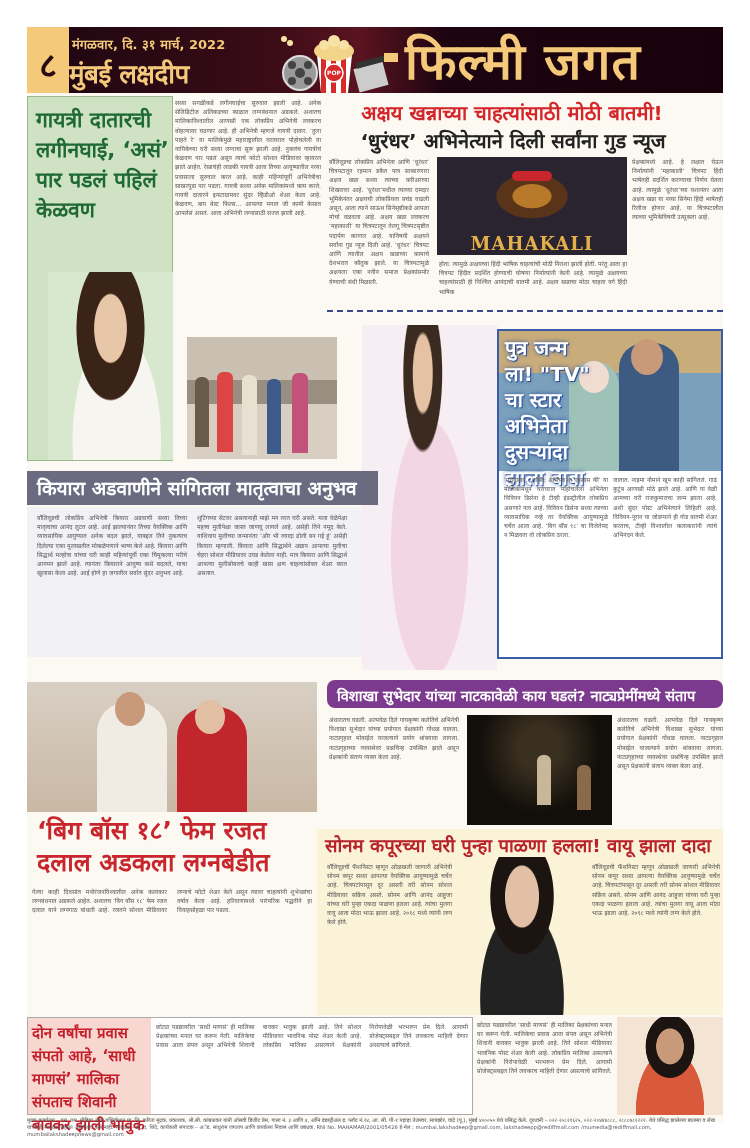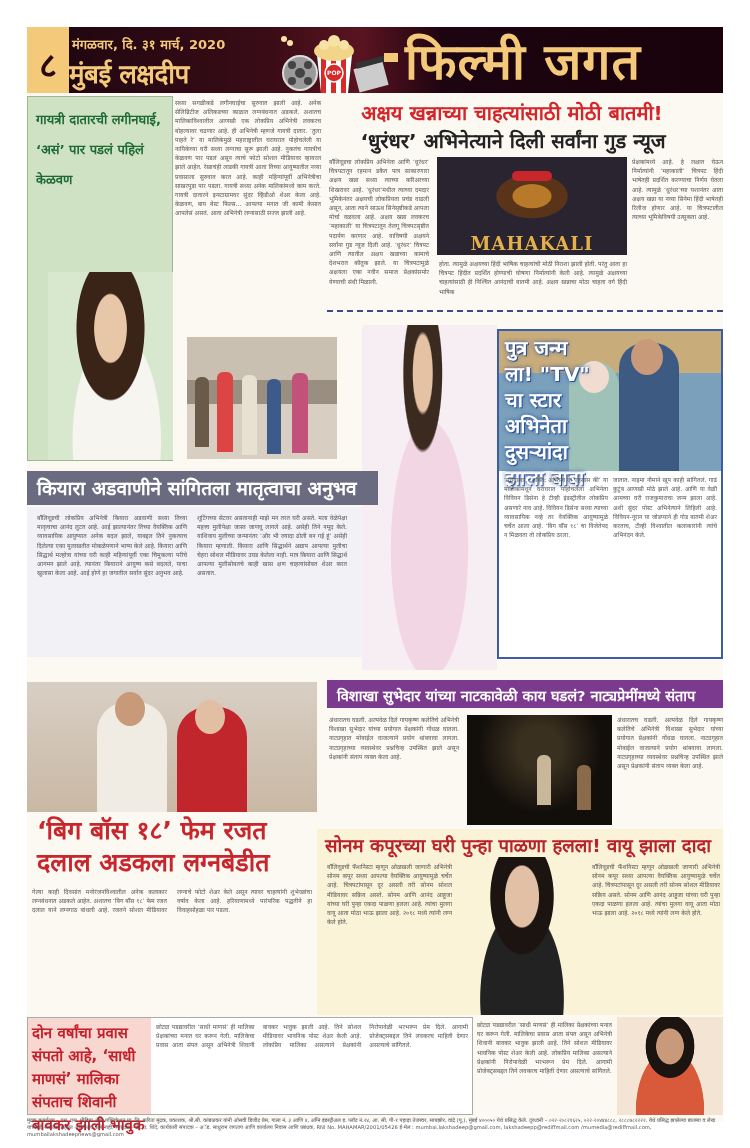--- a/index.html
+++ b/index.html
@@ -11,52 +11,52 @@
 .date{position:absolute;left:45px;top:8px;color:#f4c97a;font-size:13px;font-weight:bold}
 .paper{position:absolute;left:42px;top:28px;color:#f4c97a;font-size:26px;font-weight:bold;letter-spacing:-0.5px}
 .popcorn{position:absolute;left:245px;top:4px;width:120px;height:62px}
 .stripe{position:absolute;left:357px;top:26px;width:14px;height:9px;background:#f4c97a}
 .section-title{position:absolute;left:378px;top:6px;color:#f4c97a;font-size:50px;font-weight:bold;line-height:58px;letter-spacing:1px}
 
 .col-text{font-size:6px;line-height:9.2px;color:#555;text-align:justify}
 .photo{position:absolute;overflow:hidden}
 
 .gay-box{position:absolute;left:0;top:69px;width:146px;height:365px;background:#cfe3c4;border:1px solid #9bb88e}
-.gay-head{position:absolute;left:8px;top:8px;width:135px;font-size:13px;line-height:30px;color:#1f6a34;font-weight:bold}
+.gay-head{position:absolute;left:8px;top:8px;width:135px;font-size:21px;line-height:30px;color:#1f6a34;font-weight:bold}
 .gay-text{position:absolute;left:148px;top:71px;width:146px}
 
 .ak-h1{position:absolute;left:287px;top:72px;width:396px;text-align:center;font-size:20px;color:#d4262a;font-weight:bold}
 .ak-h2{position:absolute;left:288px;top:100px;width:396px;text-align:center;font-size:20px;color:#222;font-weight:bold}
 .dash{position:absolute;border-top:2px dashed #3b4a8a}
 
 .kia-band{position:absolute;left:0;top:444px;width:351px;height:34px;background:#6a6a80;color:#fff;font-size:19px;font-weight:bold;padding:4px 10px;white-space:nowrap}
 .kia-text{position:absolute;left:0;top:480px;width:335px;height:150px;background:#f1f1f6}
 
 .tv-box{position:absolute;left:470px;top:302px;width:226px;height:330px;border:2px solid #3b5ca6;background:#fff}
 .tv-head{position:absolute;left:6px;top:4px;font-size:20px;line-height:26px;color:#fff;font-weight:bold;text-shadow:0 0 4px #2a4f9a,1px 1px 0 #2a4f9a}
 
-.vis-band{position:absolute;left:300px;top:653px;width:396px;height:28px;background:#7c3a8e;border-radius:0;color:#fff;font-size:14.5px;padding:5px 10px;white-space:nowrap;font-weight:bold}
+.vis-band{position:absolute;left:300px;top:653px;width:396px;height:28px;background:#7c3a8e;border-radius:8px;color:#fff;font-size:14.5px;padding:5px 10px;white-space:nowrap;font-weight:bold}
 
 .raj-head{position:absolute;left:10px;top:788px;width:275px;font-size:25px;line-height:32px;color:#c8262c;font-weight:bold}
 
 .son-box{position:absolute;left:290px;top:802px;width:406px;height:186px;background:#fbf3d8}
 .son-head{position:absolute;left:298px;top:805px;font-size:18.5px;color:#b8232b;font-weight:bold;white-space:nowrap}
 
 .shi-box{position:absolute;left:0;top:990px;width:446px;height:98px;border:1px solid #aaa;background:#fff}
 .shi-head{position:absolute;left:0;top:0;width:123px;height:96px;background:#f7d7cf;color:#c41f2a;font-size:15px;line-height:23px;font-weight:bold;padding:4px 4px}
 .footer{position:absolute;left:0;top:1090px;width:696px;font-size:5.2px;line-height:7.2px;color:#555}
 </style>
 </head>
 <body>
 
 <div class="page">
 
   <div class="mast">
     <div class="pageno">८</div>
-    <div class="date">मंगळवार, दि. ३१ मार्च, 2020</div>
+    <div class="date">मंगळवार, दि. ३१ मार्च, 2022</div>
     <div class="paper">मुंबई लक्षदीप</div>
     <svg class="popcorn" viewBox="0 0 120 62">
       <circle cx="28" cy="42" r="17" fill="#9a9a9a" stroke="#ddd" stroke-width="2"></circle>
       <circle cx="28" cy="42" r="5" fill="#444"></circle>
       <circle cx="20" cy="34" r="4" fill="#444"></circle>
         <circle cx="36" cy="34" r="4" fill="#444"></circle>
       <circle cx="20" cy="50" r="4" fill="#444"></circle>
         <circle cx="36" cy="50" r="4" fill="#444"></circle>
       <polygon points="45,24 80,24 76,62 49,62" fill="#fff"></polygon>
       <rect x="49" y="24" width="5" height="38" fill="#d92a2a"></rect>

